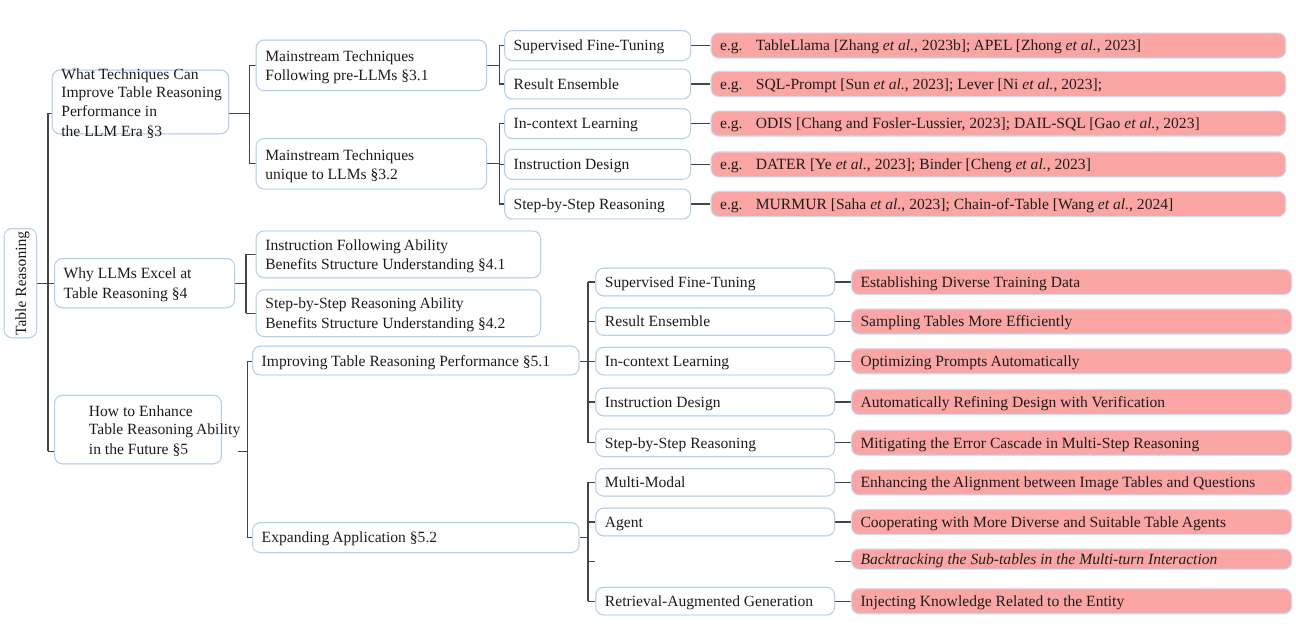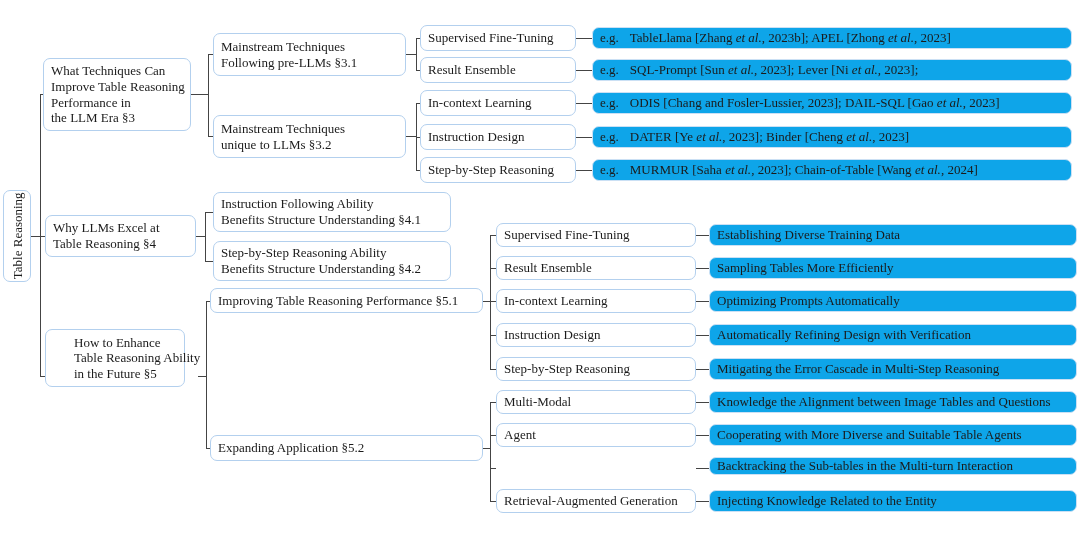--- a/index.html
+++ b/index.html
@@ -7,21 +7,21 @@
     position:relative;width:1080px;height:537px;background:#ffffff;
     font-family:"Liberation Serif", serif;color:#1b1b1b;overflow:hidden;
   }
   .connectors{position:absolute;left:0;top:0;z-index:0;}
   .node,.leaf{
     position:absolute;box-sizing:border-box;z-index:1;
     display:flex;align-items:center;
     border-radius:7px;font-size:13px;line-height:1.2;
   }
   .node{background:#ffffff;border:1px solid #b3d0ee;padding:1px 4px 1px 7px;}
-  .leaf{background:#0ea5e9;border:1px solid #cbe0f4;padding:1px 4px 1px 7px;}
+  .leaf{background:#fca5a5;border:1px solid #cbe0f4;padding:1px 4px 1px 7px;}
   .lbl{white-space:pre;}
   .prefix{margin-right:11px;white-space:pre;}
   .cite i{font-style:italic;}
   .root-node{justify-content:center;padding:0;}
   .rot{transform:rotate(-90deg);white-space:nowrap;}
 </style>
 </head>
 <body>
 
 <div class="canvas">
@@ -38,21 +38,21 @@
       M483 301 H496 M496 235 H490 M490 235 V369 M490 369 H496 M490 268 H496 M490 335 H496
       M483 448 H490 M496 402 H490 M490 402 V501 M490 501 H496 M490 435 H496 M490 468 H496
       M696 235 H709 M696 268 H709 M696 301 H709 M696 335 H709 M696 369 H709
       M696 402 H709 M696 435 H709 M696 468 H709 M696 501 H709"></path>
   </svg>
 
   <div class="node root-node" style="left:3px;top:190px;width:28px;height:92px;">
     <span class="rot">Table Reasoning</span>
   </div>
 
-  <div class="node" style="left:43px;top:58px;width:148px;height:73px;">
+  <div class="node" style="left:43px;top:58px;width:148px;height:54px;">
     <span class="lbl">What Techniques Can
 Improve Table Reasoning
 Performance in
 the LLM Era §3</span>
   </div>
   <div class="node" style="left:45px;top:215px;width:151px;height:42px;">
     <span class="lbl">Why LLMs Excel at
 Table Reasoning §4</span>
   </div>
   <div class="node" style="left:45px;top:329px;width:140px;height:58px;padding-left:28px;">
@@ -155,25 +155,25 @@
   <div class="leaf" style="left:709px;top:290px;width:368px;height:22px;">
     <span class="lbl">Optimizing Prompts Automatically</span>
   </div>
   <div class="leaf" style="left:709px;top:324px;width:368px;height:22px;">
     <span class="lbl">Automatically Refining Design with Verification</span>
   </div>
   <div class="leaf" style="left:709px;top:358px;width:368px;height:22px;">
     <span class="lbl">Mitigating the Error Cascade in Multi-Step Reasoning</span>
   </div>
   <div class="leaf" style="left:709px;top:391px;width:368px;height:22px;">
-    <span class="lbl">Knowledge the Alignment between Image Tables and Questions</span>
+    <span class="lbl">Enhancing the Alignment between Image Tables and Questions</span>
   </div>
   <div class="leaf" style="left:709px;top:424px;width:368px;height:22px;">
     <span class="lbl">Cooperating with More Diverse and Suitable Table Agents</span>
   </div>
-  <div class="leaf" style="left:709px;top:457px;width:368px;height:18px;">
+  <div class="leaf" style="left:709px;top:457px;width:368px;height:18px;font-style:italic;">
     <span class="lbl">Backtracking the Sub-tables in the Multi-turn Interaction</span>
   </div>
   <div class="leaf" style="left:709px;top:490px;width:368px;height:22px;">
     <span class="lbl">Injecting Knowledge Related to the Entity</span>
   </div>
 
 </div>
 
 </body></html>

